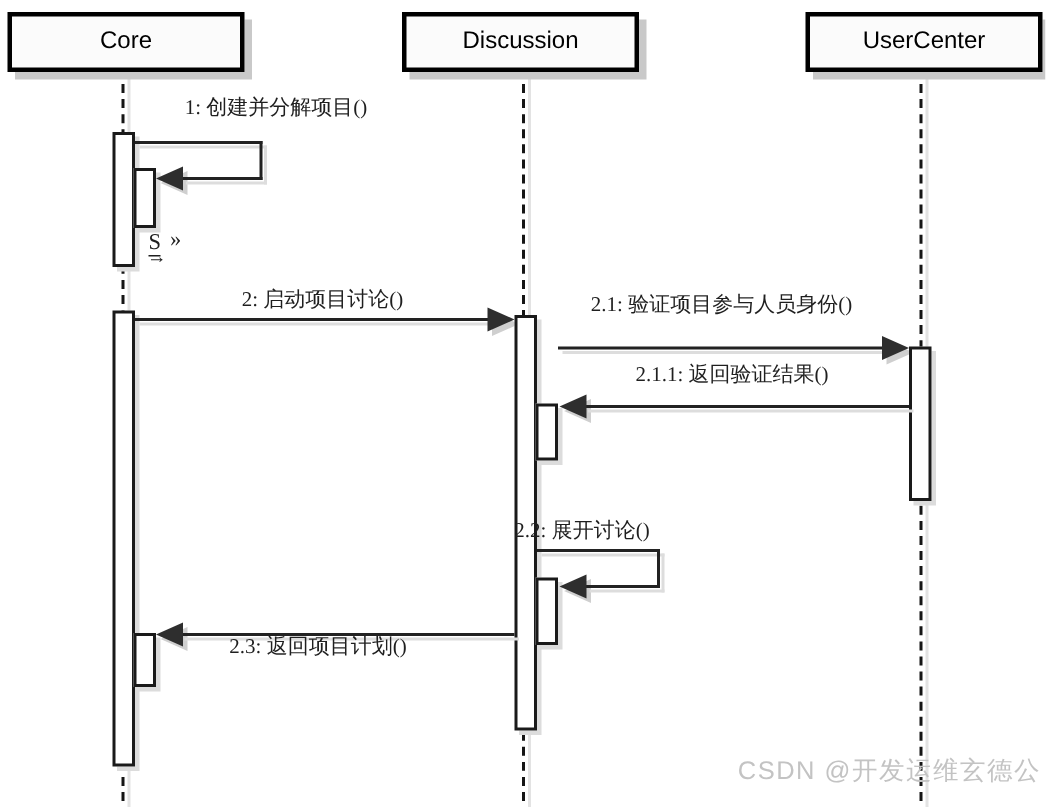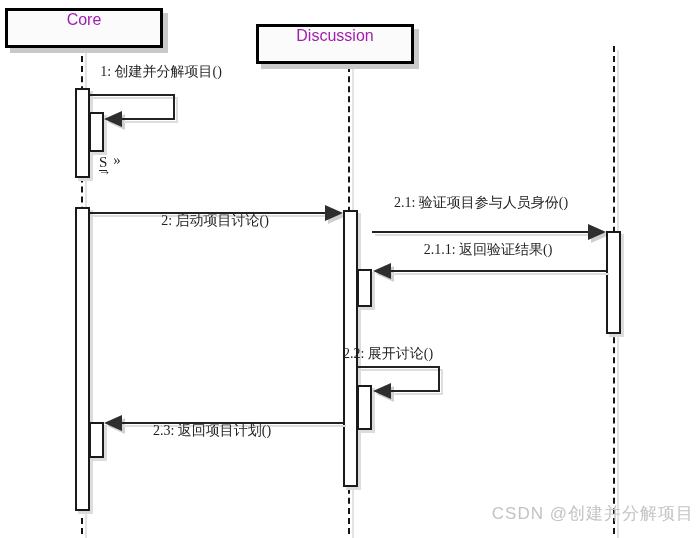--- a/index.html
+++ b/index.html
@@ -10,22 +10,22 @@
   
   .lifeline{
     position:absolute;width:0;border-left:2px dashed #151515;
     box-shadow:4px 4px 0 #e3e3e3;z-index:1;
   }
   
   .actor-box{
     position:absolute;top:8px;width:152px;height:34px;
     background:#fbfbfb;border:3px solid #000;
     box-shadow:5px 5px 0 #c9c9c9;
-    display:flex;align-items:flex-start;justify-content:center;
-    font-size:16px;color:#a21caf;z-index:6;
+    display:flex;align-items:center;justify-content:center;
+    font-size:16px;color:#000000;z-index:6;
   }
   
   .act{
     position:absolute;width:15px;box-sizing:border-box;
     background:#fff;border:2px solid #1a1a1a;
     box-shadow:3px 3px 0 #dcdcdc;z-index:3;
   }
   
   .hline{
     position:absolute;height:0;border-top:2px solid #222;
@@ -64,48 +64,51 @@
 
 <div id="stage">
 
   <div class="lifeline" style="left:81px;top:46px;height:488px;"></div>
   <div class="lifeline" style="left:348px;top:46px;height:488px;"></div>
   <div class="lifeline" style="left:613px;top:46px;height:488px;"></div>
 
   <div class="actor-box" style="left:5px;">
     <span>Core</span>
   </div>
-  <div class="actor-box" style="left:256px;margin-top:16px;">
+  <div class="actor-box" style="left:268px;">
     <span>Discussion</span>
+  </div>
+  <div class="actor-box" style="left:537px;">
+    <span>UserCenter</span>
   </div>
 
   <div class="act" style="left:75px;top:88px;height:90px;"></div>
   <div class="act" style="left:89px;top:112px;height:40px;"></div>
   <div class="act" style="left:75px;top:207px;height:304px;"></div>
   <div class="act" style="left:89px;top:422px;height:36px;"></div>
   <div class="act" style="left:343px;top:210px;height:277px;"></div>
   <div class="act" style="left:357px;top:269px;height:38px;"></div>
   <div class="act" style="left:357px;top:385px;height:45px;"></div>
   <div class="act" style="left:606px;top:231px;height:103px;"></div>
 
   <div>
-    <div class="mlabel" style="left:161px;top:63px;">1: 创建并分解项目()</div>
+    <div class="mlabel" style="left:184px;top:63px;">1: 创建并分解项目()</div>
     <div class="hline" style="left:90px;top:94px;width:85px;"></div>
     <div class="vline" style="left:173px;top:94px;height:26px;"></div>
     <div class="hline" style="left:121px;top:118px;width:54px;"></div>
     <div class="tri tri-l-ghost" style="left:107px;top:114px;"></div>
     <div class="tri tri-l" style="left:104px;top:111px;"></div>
   </div>
 
   <div class="sicon">
     <span class="s-letter">S</span><span class="s-arrow">→</span><span class="s-chevrons">»</span>
   </div>
 
   <div>
-    <div class="mlabel" style="left:215px;top:191px;margin-top:21px;">2: 启动项目讨论()</div>
+    <div class="mlabel" style="left:215px;top:191px;">2: 启动项目讨论()</div>
     <div class="hline" style="left:90px;top:212px;width:238px;"></div>
     <div class="tri tri-r-ghost" style="left:328px;top:208px;"></div>
     <div class="tri tri-r" style="left:325px;top:205px;"></div>
   </div>
 
   <div>
     <div class="mlabel" style="left:481px;top:194px;">2.1: 验证项目参与人员身份()</div>
     <div class="hline" style="left:372px;top:231px;width:219px;"></div>
     <div class="tri tri-r-ghost" style="left:591px;top:227px;"></div>
     <div class="tri tri-r" style="left:588px;top:224px;"></div>
@@ -127,15 +130,15 @@
     <div class="tri tri-l" style="left:373px;top:383px;"></div>
   </div>
 
   <div>
     <div class="mlabel" style="left:212px;top:422px;">2.3: 返回项目计划()</div>
     <div class="hline" style="left:120px;top:422px;width:223px;"></div>
     <div class="tri tri-l-ghost" style="left:107px;top:418px;"></div>
     <div class="tri tri-l" style="left:104px;top:415px;"></div>
   </div>
 
-  <div class="wm">CSDN @创建并分解项目</div>
+  <div class="wm">CSDN @开发运维玄德公</div>
 
 </div>
 
 </body></html>

